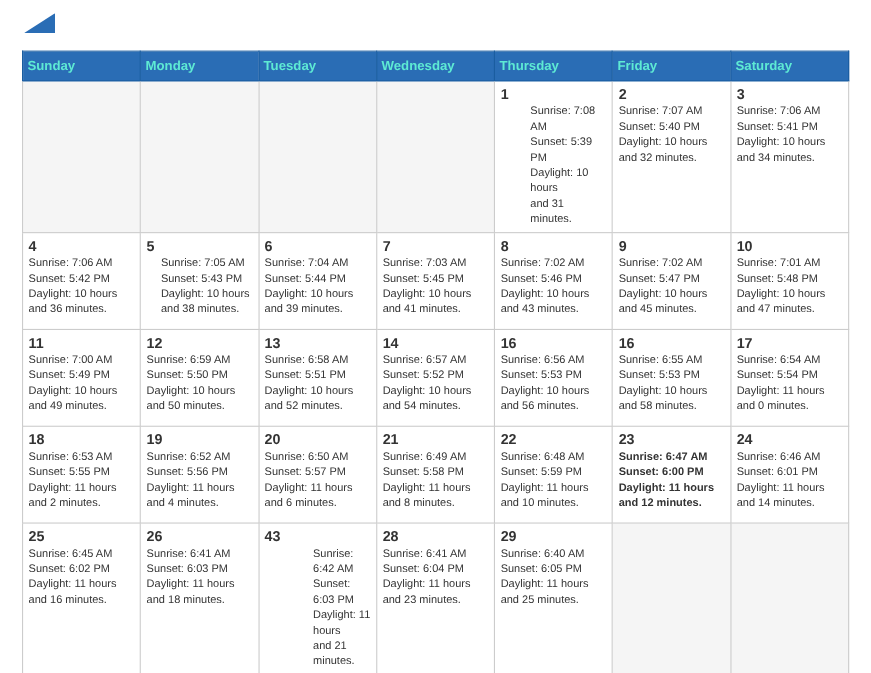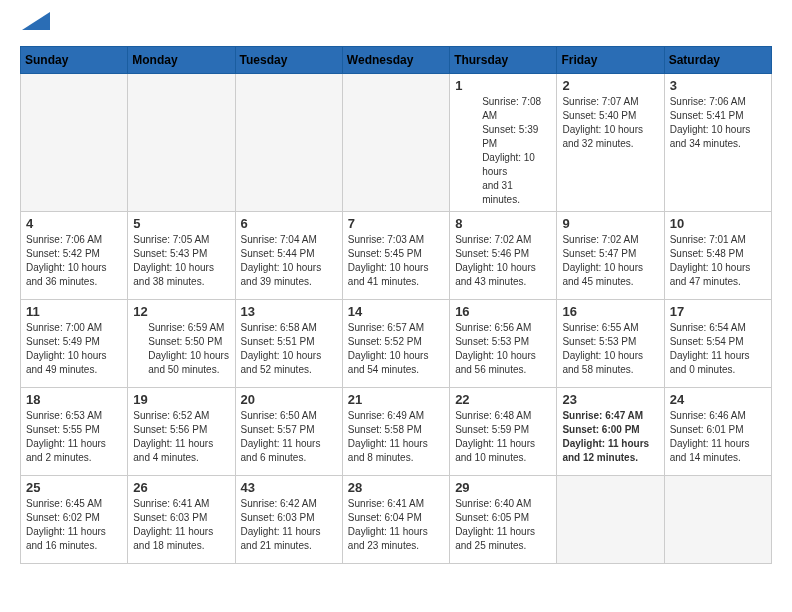--- a/index.html
+++ b/index.html
@@ -42,21 +42,21 @@
       font-size: 16px;
       color: #555;
     }
     table {
       width: 100%;
       border-collapse: collapse;
       table-layout: fixed;
     }
     th {
       background-color: #2a6db5;
-      color: #000000;
+      color: #5eead4;
       font-size: 12px;
       font-weight: bold;
       padding: 6px 4px;
       text-align: left;
       border: 1px solid #1a5da0;
     }
     td {
       border: 1px solid #ccc;
       vertical-align: top;
       padding: 4px 5px;
@@ -143,21 +143,21 @@
       <tr>
         <td>
           <div class="day-number">4</div>
           <div class="day-info" style="white-space: pre-line;">Sunrise: 7:06 AM
 Sunset: 5:42 PM
 Daylight: 10 hours
 and 36 minutes.</div>
         </td>
         <td>
           <div class="day-number">5</div>
-          <div class="day-info" style="white-space: pre-line;">Sunrise: 7:05 AM
+          <div class="day-info" style="white-space: pre-line; margin-left: 13px;">Sunrise: 7:05 AM
 Sunset: 5:43 PM
 Daylight: 10 hours
 and 38 minutes.</div>
         </td>
         <td>
           <div class="day-number">6</div>
           <div class="day-info" style="white-space: pre-line;">Sunrise: 7:04 AM
 Sunset: 5:44 PM
 Daylight: 10 hours
 and 39 minutes.</div>
@@ -194,21 +194,21 @@
       <tr>
         <td>
           <div class="day-number">11</div>
           <div class="day-info" style="white-space: pre-line;">Sunrise: 7:00 AM
 Sunset: 5:49 PM
 Daylight: 10 hours
 and 49 minutes.</div>
         </td>
         <td>
           <div class="day-number">12</div>
-          <div class="day-info" style="white-space: pre-line; margin-left: 15px;">Sunrise: 6:59 AM
+          <div class="day-info" style="white-space: pre-line;">Sunrise: 6:59 AM
 Sunset: 5:50 PM
 Daylight: 10 hours
 and 50 minutes.</div>
         </td>
         <td>
           <div class="day-number">13</div>
           <div class="day-info" style="white-space: pre-line;">Sunrise: 6:58 AM
 Sunset: 5:51 PM
 Daylight: 10 hours
 and 52 minutes.</div>
@@ -303,21 +303,21 @@
         </td>
         <td>
           <div class="day-number">26</div>
           <div class="day-info" style="white-space: pre-line;">Sunrise: 6:41 AM
 Sunset: 6:03 PM
 Daylight: 11 hours
 and 18 minutes.</div>
         </td>
         <td>
           <div class="day-number">43</div>
-          <div class="day-info" style="white-space: pre-line;">Sunrise: 6:42 AM
+          <div class="day-info" style="white-space: pre-line; margin-left: 44px;">Sunrise: 6:42 AM
 Sunset: 6:03 PM
 Daylight: 11 hours
 and 21 minutes.</div>
         </td>
         <td>
           <div class="day-number">28</div>
           <div class="day-info" style="white-space: pre-line;">Sunrise: 6:41 AM
 Sunset: 6:04 PM
 Daylight: 11 hours
 and 23 minutes.</div>

